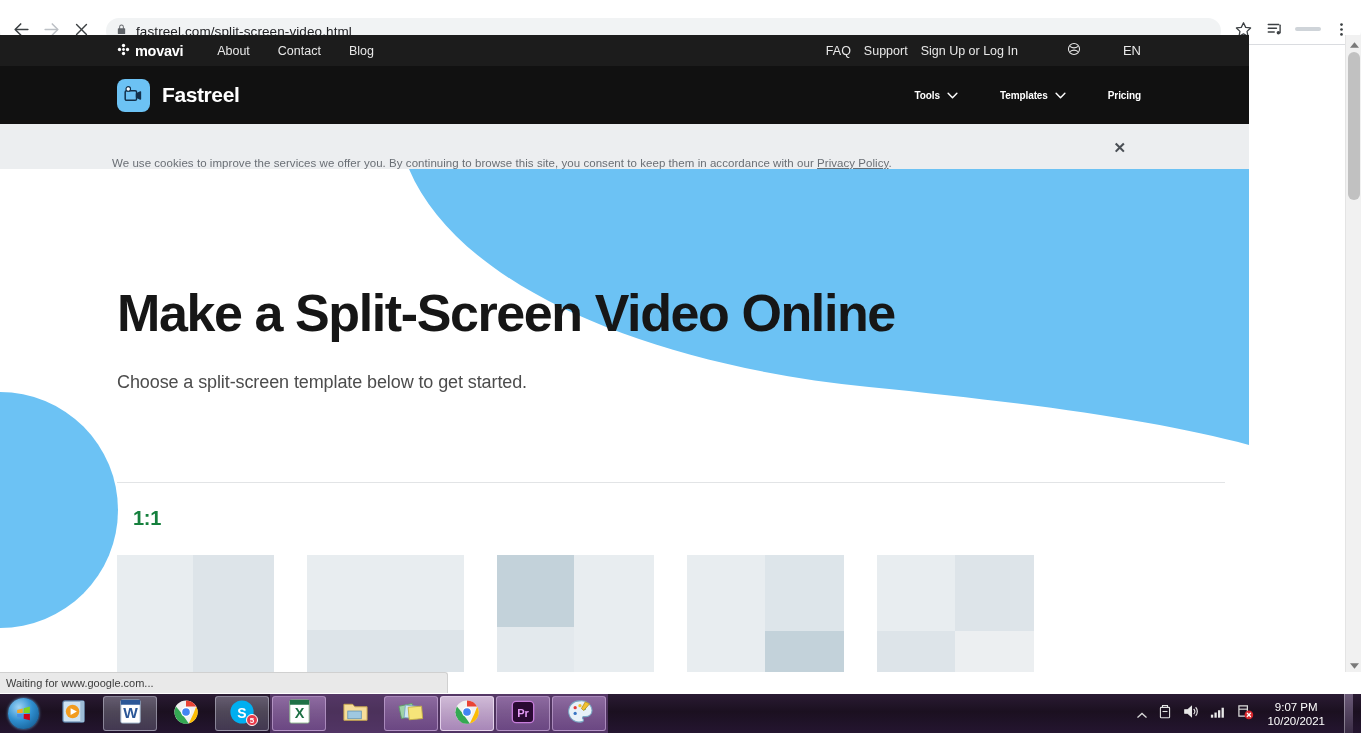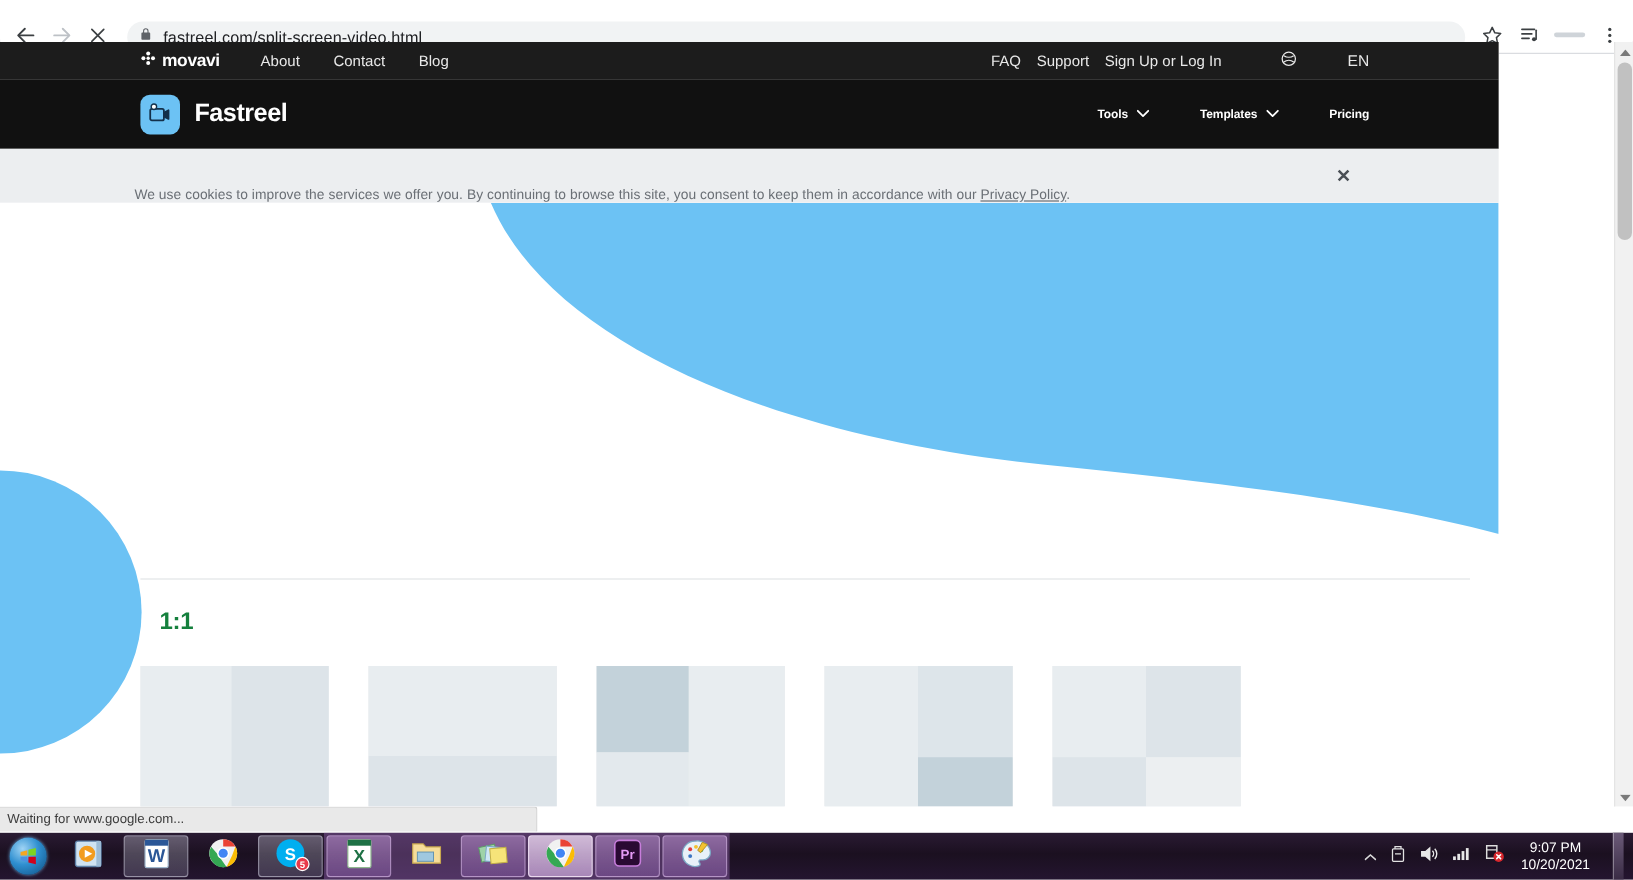--- a/index.html
+++ b/index.html
@@ -392,20 +392,24 @@
     <div class="cookie-text"><span>We use cookies to improve the services we offer you. By continuing to browse this site, you consent to keep them in accordance with our </span><a href="#">Privacy Policy</a><span>.</span></div>
     <div class="cookie-close">✕</div>
   </div>
 
   <div class="hero">
     <svg class="blob-top" viewBox="0 0 900 280" preserveAspectRatio="none">
       <path d="M60,0 C110,118 300,196 520,218 C690,235 810,252 900,276 L900,0 Z" fill="#6cc2f4"></path>
     </svg>
     <div class="blob-left"></div>
 
+    <div class="hero-inner">
+      <h1 class="hero-title">Make a Split-Screen Video Online</h1>
+      <p class="hero-sub">Choose a split-screen template below to get started.</p>
+    </div>
 
     <div class="divider"></div>
     <div class="ratio-label">1:1</div>
 
     <div class="tpl-grid">
       <div class="tpl-card">
         <i style="left:0;top:0;width:76px;height:135px;background:#e8edf0;"></i>
         <i style="left:76px;top:0;width:81px;height:135px;background:#dde4e9;"></i>
       </div>
       <div class="tpl-card">

